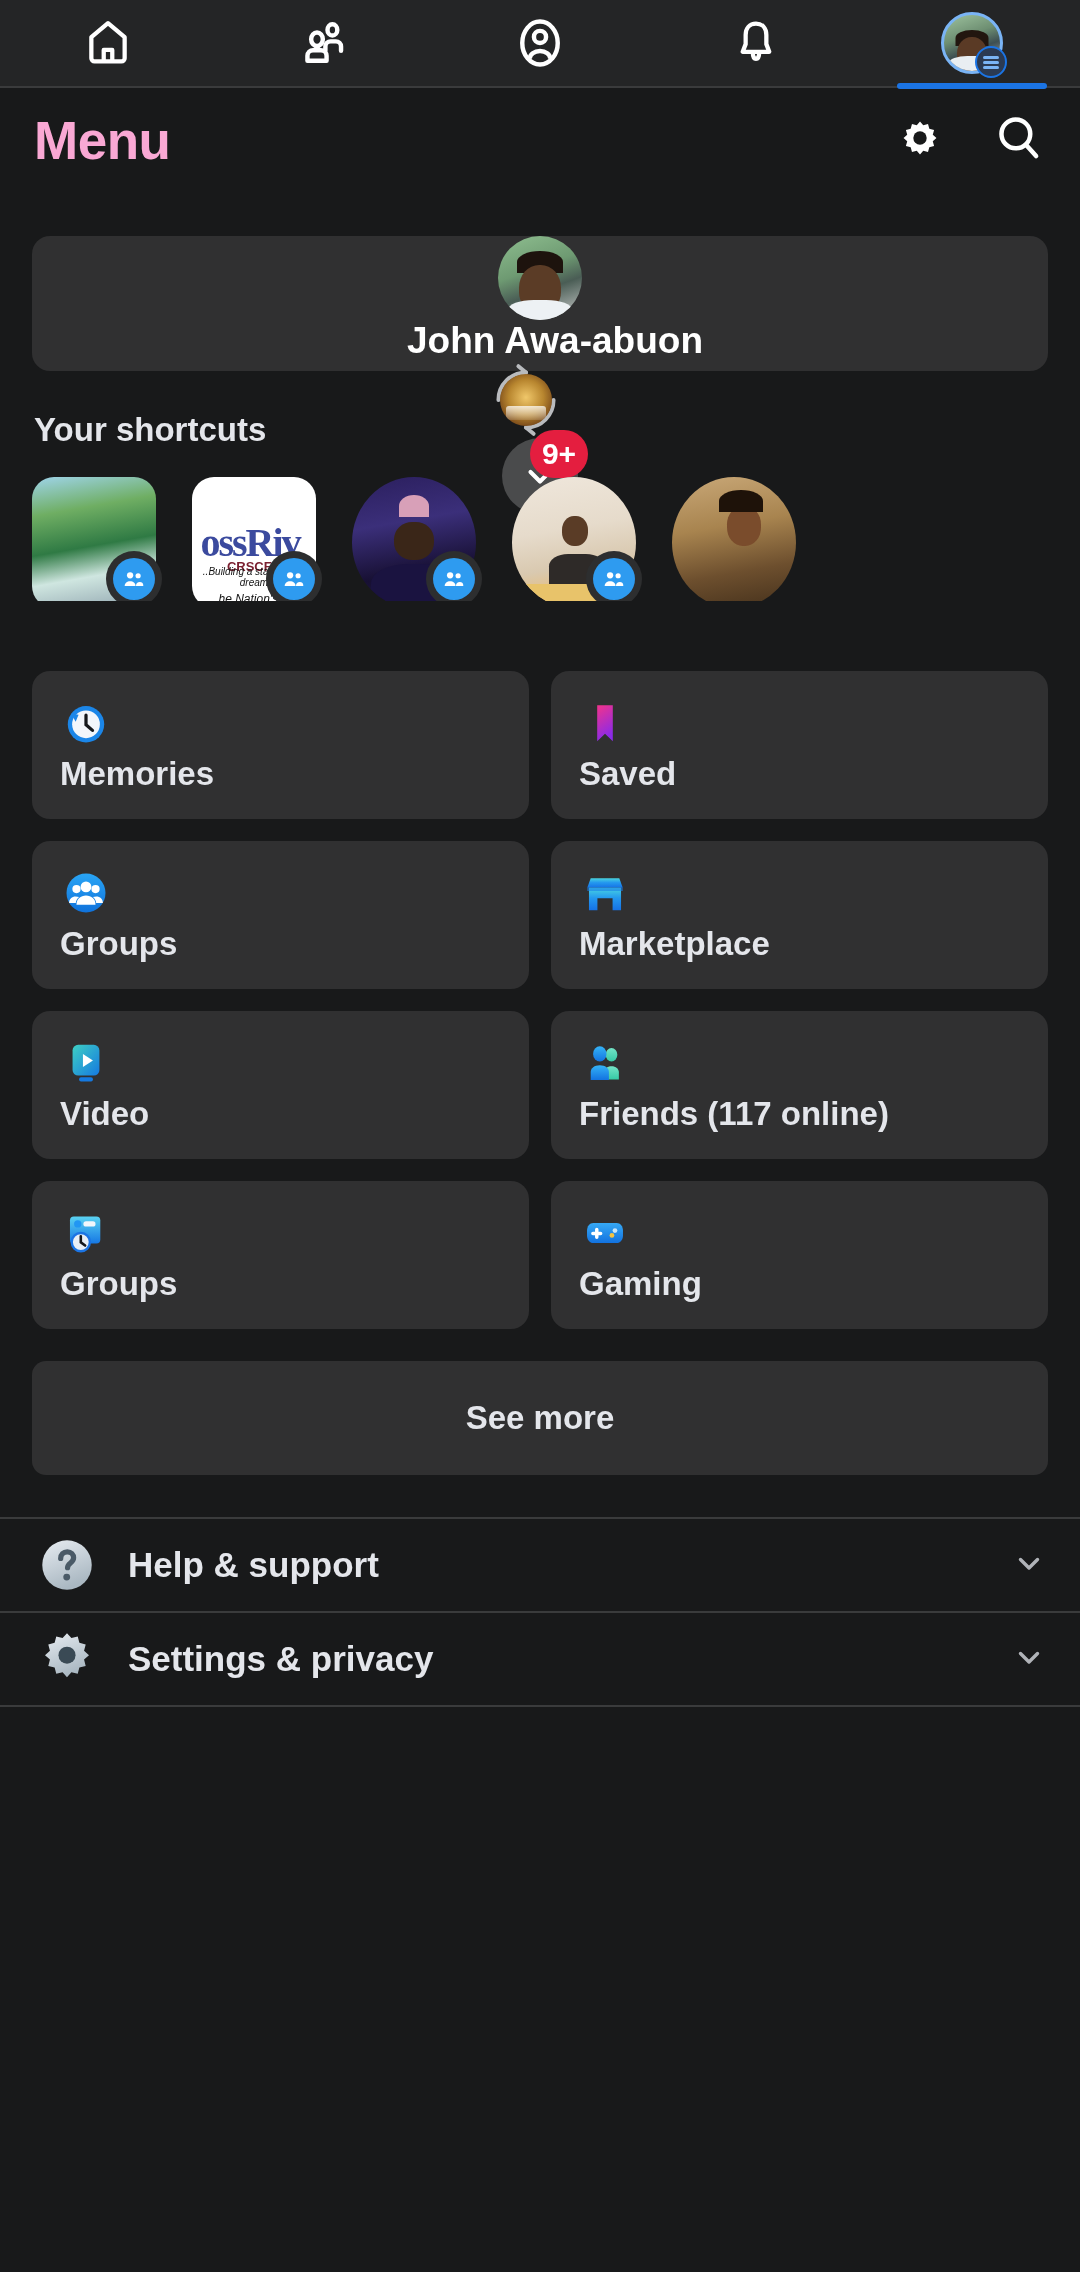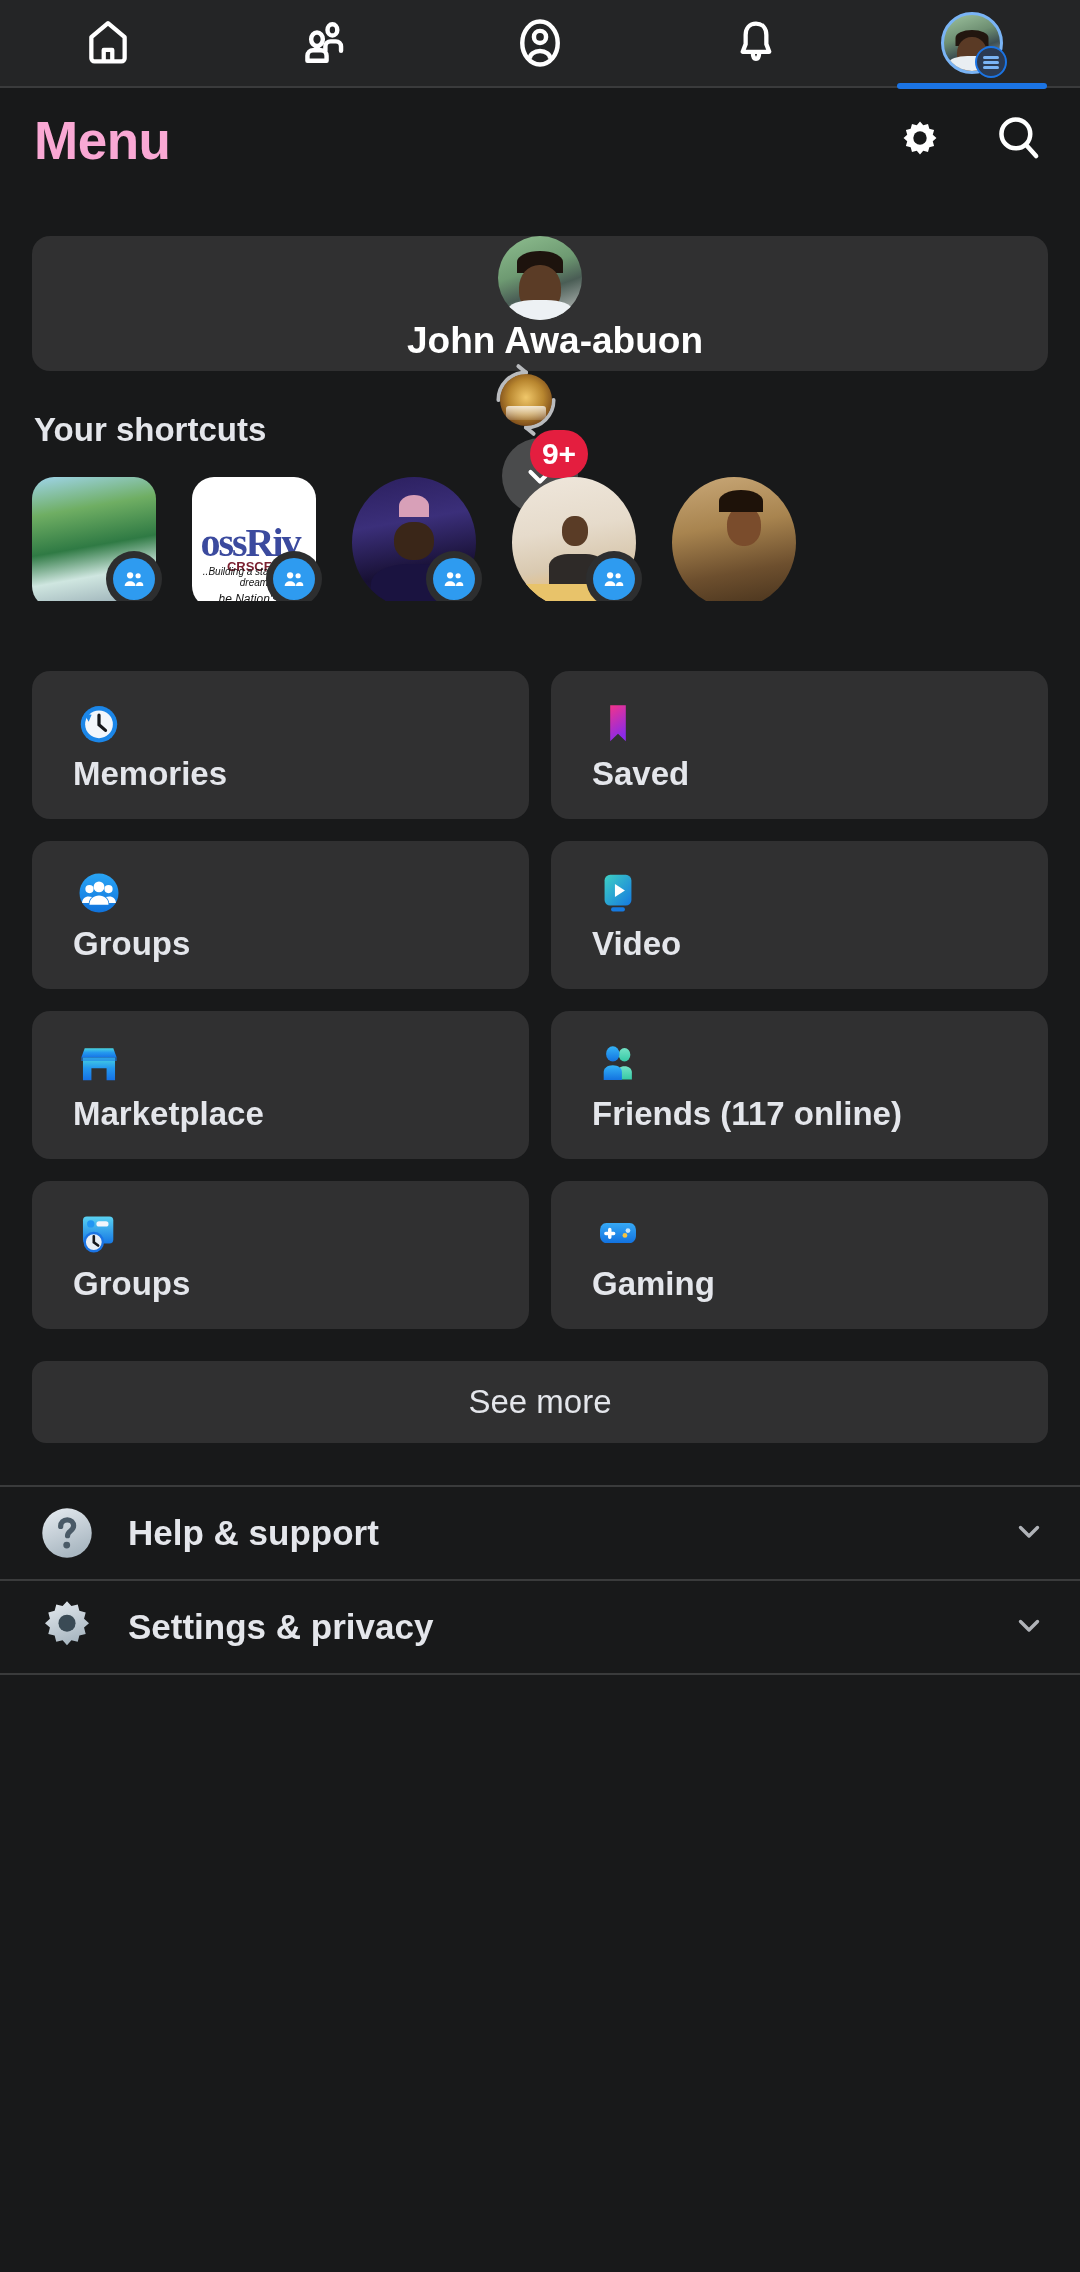--- a/index.html
+++ b/index.html
@@ -141,30 +141,30 @@
     display:flex; align-items:center; justify-content:center;
   }
 
   
   .grid{
     display:grid; grid-template-columns:1fr 1fr; gap:22px;
     padding:70px 32px 0 32px;
   }
   .tile{
     background:#303031; border-radius:18px; height:148px;
-    padding:26px 41px; display:flex; flex-direction:column; justify-content:space-between;
+    padding:26px 28px; display:flex; flex-direction:column; justify-content:space-between;
   }
   .tile-icon{ width:52px; height:52px; }
   .tile-label{ font-size:33px; font-weight:bold; color:#e4e6eb; white-space:nowrap; }
 
   .see-more{
-    margin:32px 32px 0 32px; height:82px;
+    margin:32px 32px 0 32px; height:114px;
     background:#303031; border-radius:14px;
     display:flex; align-items:center; justify-content:center;
-    font-size:33px; font-weight:normal; color:#e4e6eb;
+    font-size:33px; font-weight:bold; color:#e4e6eb;
   }
 
   .divider{ height:2px; background:#3a3b3c; margin-top:42px; }
 
   .exp-row{
     height:94px; display:flex; align-items:center; padding:0 34px;
     border-bottom:2px solid #3a3b3c;
   }
   .exp-icon{ width:66px; height:66px; flex:none; }
   .exp-label{ margin-left:28px; font-size:35px; font-weight:bold; color:#e4e6eb; flex:1; }
@@ -406,49 +406,49 @@
           <path d="M19.8 16.6c0-1.9-1.3-3-3-3-.6 0-1.1.1-1.6.3.9.8 1.4 1.8 1.5 2.7z" fill="#fff"></path>
         </svg>
       </span>
       <span class="tile-label">Groups</span>
     </div>
 
     <div class="tile">
       <span class="tile-icon">
         <svg width="52" height="52" viewBox="0 0 24 24">
           <defs>
-              <linearGradient id="gvid" x1="0" y1="0" x2="1" y2="1">
-            <stop offset="0" stop-color="#3ed0c4"></stop>
-                <stop offset="1" stop-color="#1579e0"></stop>
-          </linearGradient>
-            </defs>
-          <rect x="5.8" y="3.6" width="12.4" height="14.2" rx="2.6" fill="url(#gvid)"></rect>
-          <path d="M10.6 7.8l4.6 3-4.6 3z" fill="#fff"></path>
-          <rect x="8.8" y="18.6" width="6.4" height="1.9" rx="0.9" fill="#1579e0"></rect>
-        </svg>
-      </span>
-      <span class="tile-label">Video</span>
-    </div>
-
-    <div class="tile">
-      <span class="tile-icon">
-        <svg width="52" height="52" viewBox="0 0 24 24">
-          <defs>
               <linearGradient id="gmkt" x1="0" y1="0" x2="0" y2="1">
             <stop offset="0" stop-color="#48d3e0"></stop>
                 <stop offset="0.45" stop-color="#2499ef"></stop>
             <stop offset="1" stop-color="#1571e6"></stop>
           </linearGradient>
             </defs>
           <path d="M5.4 5.2h13.2l1.6 4.4H3.8z" fill="url(#gmkt)"></path>
           <path d="M4.6 9.6h14.8v10.4h-3.9v-5.6H8.5V20H4.6z" fill="url(#gmkt)"></path>
           <path d="M3.8 9.6h16.4v1.5H3.8z" fill="#1a7fe8" opacity=".6"></path>
         </svg>
       </span>
       <span class="tile-label">Marketplace</span>
+    </div>
+
+    <div class="tile">
+      <span class="tile-icon">
+        <svg width="52" height="52" viewBox="0 0 24 24">
+          <defs>
+              <linearGradient id="gvid" x1="0" y1="0" x2="1" y2="1">
+            <stop offset="0" stop-color="#3ed0c4"></stop>
+                <stop offset="1" stop-color="#1579e0"></stop>
+          </linearGradient>
+            </defs>
+          <rect x="5.8" y="3.6" width="12.4" height="14.2" rx="2.6" fill="url(#gvid)"></rect>
+          <path d="M10.6 7.8l4.6 3-4.6 3z" fill="#fff"></path>
+          <rect x="8.8" y="18.6" width="6.4" height="1.9" rx="0.9" fill="#1579e0"></rect>
+        </svg>
+      </span>
+      <span class="tile-label">Video</span>
     </div>
 
     <div class="tile">
       <span class="tile-icon">
         <svg width="52" height="52" viewBox="0 0 24 24">
           <defs>
             <linearGradient id="gfr1" x1="0" y1="0" x2="0" y2="1">
               <stop offset="0" stop-color="#34b3f7"></stop>
                 <stop offset="1" stop-color="#1373e0"></stop>
             </linearGradient>

